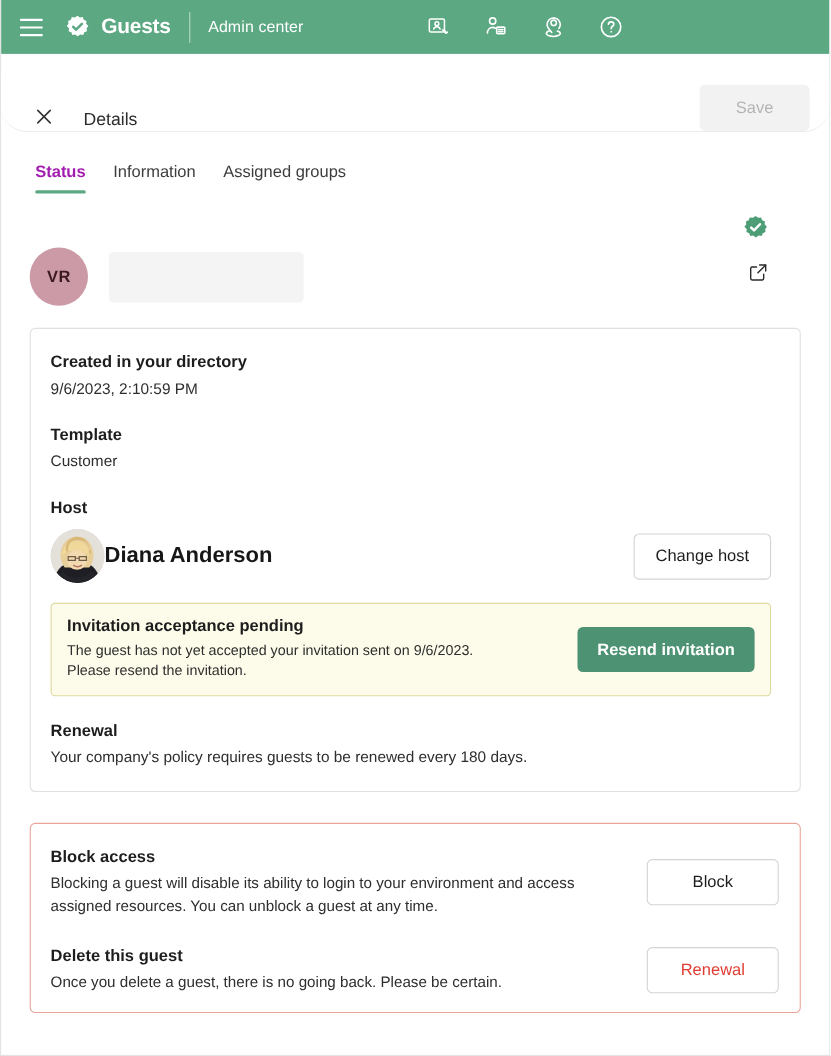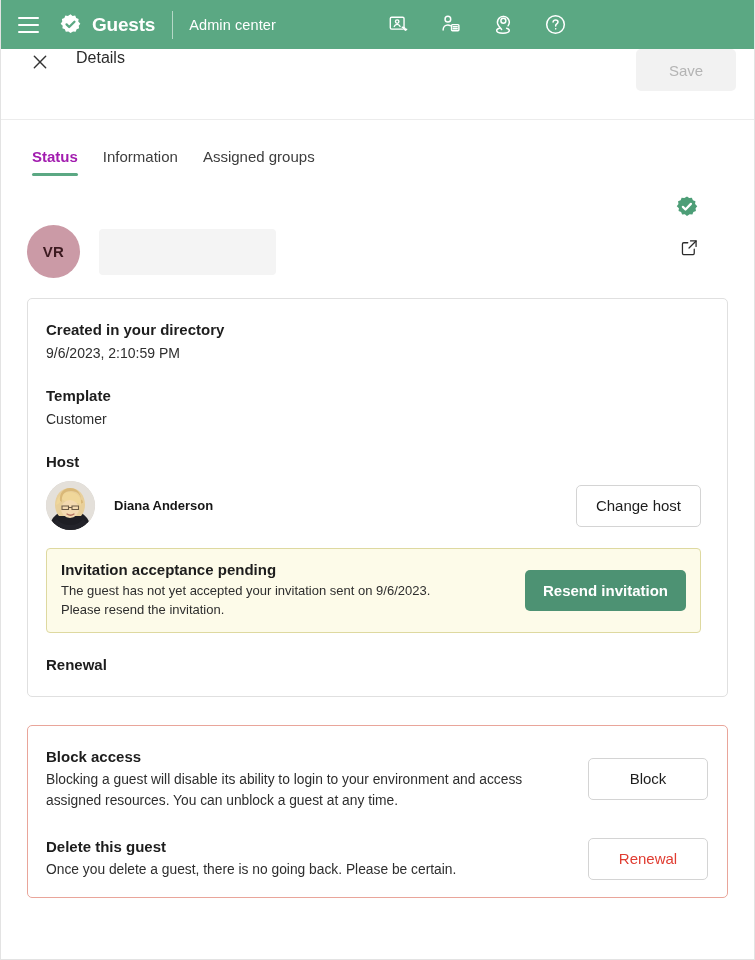--- a/index.html
+++ b/index.html
@@ -80,24 +80,25 @@
   .icon-btn {
     width: 28px; height: 28px;
     display: flex; align-items: center; justify-content: center;
     cursor: pointer;
   }
 
   
   .detailbar {
     height: 71px;
     display: flex;
-    align-items: flex-start;
+    align-items: flex-end;
     padding: 0 18px 0 26px;
     border-bottom: 1px solid #ececec;
     background: #fff;
+    border-radius: 23px;
   }
   .close-x {
     width: 26px; height: 26px;
     display: flex; align-items: center; justify-content: center;
     cursor: pointer;
   }
   .detail-title {
     margin-left: 23px;
     font-size: 16px;
     color: #2b2b2b;
@@ -224,22 +225,21 @@
     margin-top: 9px;
   }
   .host-avatar {
     width: 49px; height: 49px;
     border-radius: 50%;
     overflow: hidden;
     flex: none;
     background: #d9d4cf;
   }
   .host-name {
-    margin-left: 19px;
-    font-size: 13px;
+    font-size: 20px;
     font-weight: bold;
     color: #161616;
   }
   .ghost-btn {
     margin-left: auto;
     background: #ffffff;
     border: 1px solid #d4d4d4;
     border-radius: 5px;
     height: 42px;
     padding: 0 19px;
@@ -448,20 +448,21 @@
         <div class="warn-body">
           <span>The guest has not yet accepted your invitation sent on 9/6/2023.</span><br>
           <span>Please resend the invitation.</span>
         </div>
       </div>
       <button class="primary-btn">Resend invitation</button>
     </div>
 
     <div class="blk">
       <div class="sec-title">Renewal</div>
+      <div class="sec-sub">Your company's policy requires guests to be renewed every 180 days.</div>
     </div>
 
   </div>
 
   <div class="card danger">
 
     <div class="danger-row">
       <div class="danger-text-col">
         <div class="sec-title">Block access</div>
         <div class="danger-body">Blocking a guest will disable its ability to login to your environment and access assigned resources. You can unblock a guest at any time.</div>

